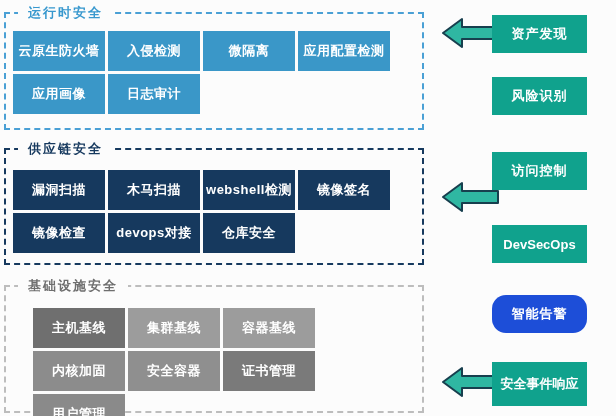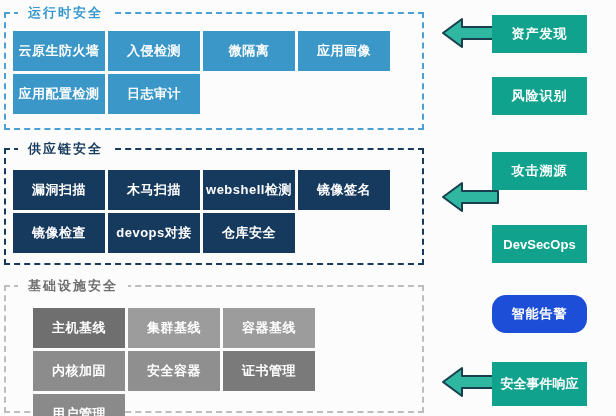--- a/index.html
+++ b/index.html
@@ -113,22 +113,22 @@
 <body>
 
 <div class="stage" style="background-color: rgb(252, 252, 252);">
 
   <div class="section section-runtime" style="border-color: rgb(74, 160, 213);">
     <div class="section-title" style="color: rgb(56, 152, 206);">运行时安全</div>
     <div class="box-grid">
       <div class="box" style="background-color: rgb(58, 151, 200);">云原生防火墙</div>
       <div class="box" style="background-color: rgb(58, 151, 200);">入侵检测</div>
       <div class="box" style="background-color: rgb(58, 151, 200);">微隔离</div>
+      <div class="box" style="background-color: rgb(58, 151, 200);">应用配置检测</div>
       <div class="box" style="background-color: rgb(58, 151, 200);">应用画像</div>
-      <div class="box" style="background-color: rgb(58, 151, 200);">应用配置检测</div>
       <div class="box" style="background-color: rgb(58, 151, 200);">日志审计</div>
     </div>
   </div>
 
   <div class="section section-supply" style="border-color: rgb(22, 57, 94);">
     <div class="section-title" style="color: rgb(22, 57, 94);">供应链安全</div>
     <div class="box-grid">
       <div class="box" style="background-color: rgb(22, 57, 94);">漏洞扫描</div>
       <div class="box" style="background-color: rgb(22, 57, 94);">木马扫描</div>
       <div class="box" style="background-color: rgb(22, 57, 94);">webshell检测</div>
@@ -163,19 +163,19 @@
       </svg>
   </div>
   <div class="arrow arrow-3">
     <svg viewBox="0 0 58 33">
         <polygon points="1,16 20,2 20,10 56,10 56,22 20,22 20,30" stroke-width="2" stroke-linejoin="round" fill="#2FB7A2" stroke="#173F4E"></polygon>
       </svg>
   </div>
 
   <div class="right-box rb-1" style="background-color: rgb(16, 162, 141);">资产发现</div>
   <div class="right-box rb-2" style="background-color: rgb(16, 162, 141);">风险识别</div>
-  <div class="right-box rb-3" style="background-color: rgb(16, 162, 141);">攻击溯源</div>
+  <div class="right-box rb-3" style="background-color: rgb(16, 162, 141);">访问控制</div>
   <div class="right-box rb-4" style="background-color: rgb(16, 162, 141);">DevSecOps</div>
   <div class="right-box rb-5" style="background-color: #1d4ed8; border-radius: 14px;">智能告警</div>
   <div class="right-box rb-6" style="background-color: rgb(16, 162, 141);">安全事件响应</div>
 
 
 </div>
 
 </body></html>

